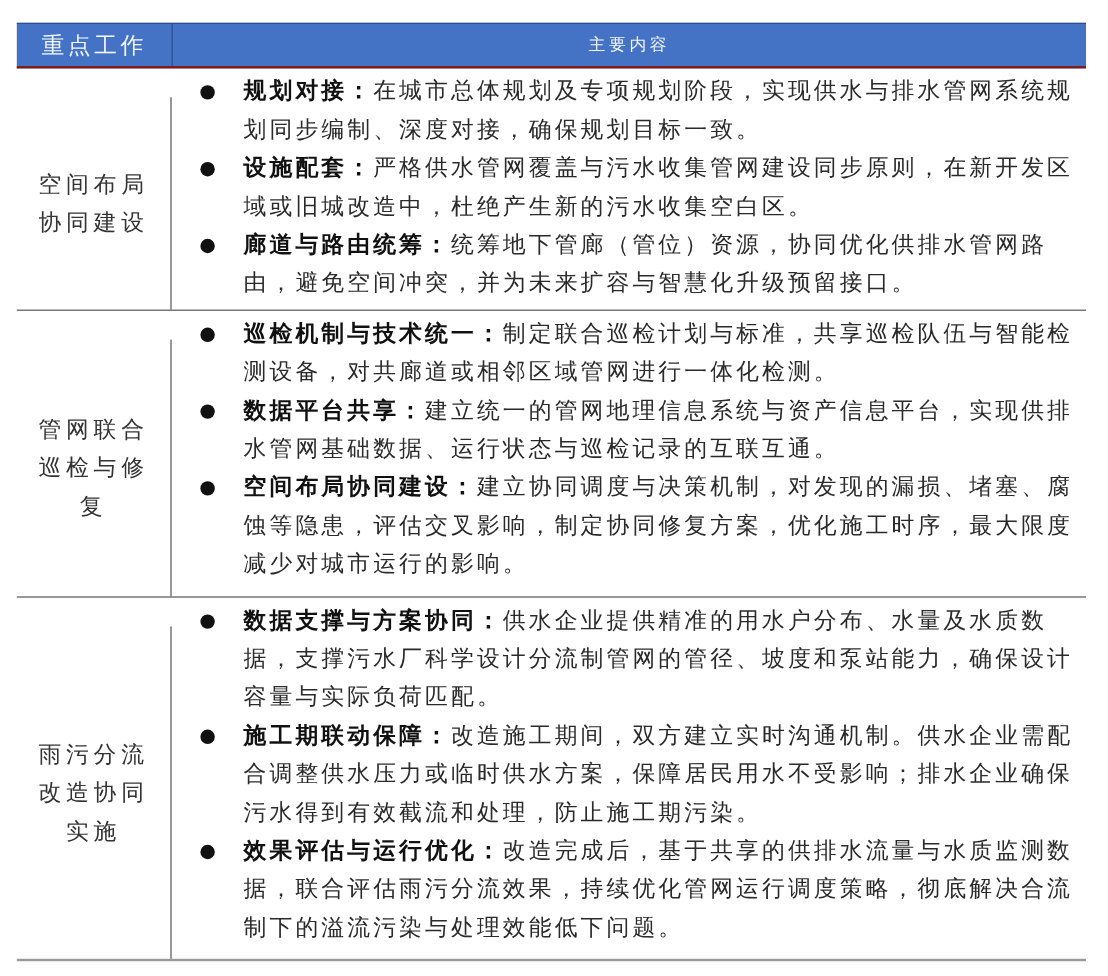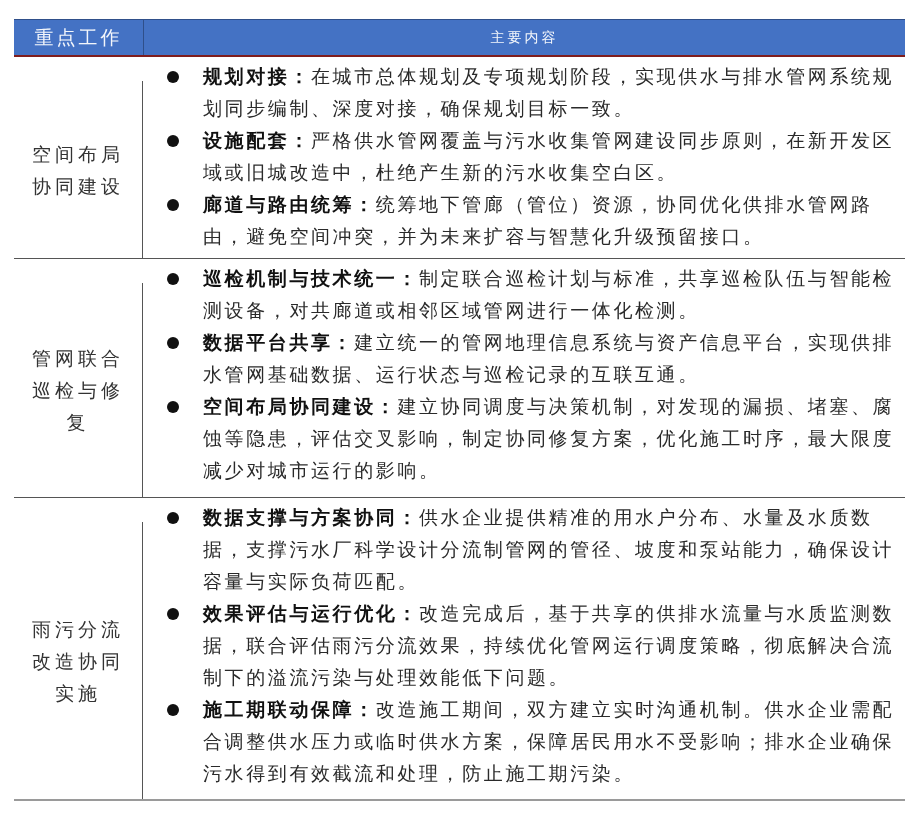--- a/index.html
+++ b/index.html
@@ -86,23 +86,23 @@
       <div class="item">
         <div class="bullet">
             <div class="dot"></div>
           </div>
         <div class="txt"><span class="bold">数据支撑与方案协同：</span><span>供水企业提供精准的用水户分布、水量及水质数据，支撑污水厂科学设计分流制管网的管径、坡度和泵站能力，确保设计容量与实际负荷匹配。</span></div>
       </div>
       <div class="item">
         <div class="bullet">
             <div class="dot"></div>
           </div>
-        <div class="txt"><span class="bold">效果评估与运行优化：</span><span>改造完成后，基于共享的供排水流量与水质监测数据，联合评估雨污分流效果，持续优化管网运行调度策略，彻底解决合流制下的溢流污染与处理效能低下问题。</span></div>
+        <div class="txt"><span class="bold">施工期联动保障：</span><span>改造施工期间，双方建立实时沟通机制。供水企业需配合调整供水压力或临时供水方案，保障居民用水不受影响；排水企业确保污水得到有效截流和处理，防止施工期污染。</span></div>
       </div>
       <div class="item">
         <div class="bullet">
             <div class="dot"></div>
           </div>
-        <div class="txt"><span class="bold">施工期联动保障：</span><span>改造施工期间，双方建立实时沟通机制。供水企业需配合调整供水压力或临时供水方案，保障居民用水不受影响；排水企业确保污水得到有效截流和处理，防止施工期污染。</span></div>
+        <div class="txt"><span class="bold">效果评估与运行优化：</span><span>改造完成后，基于共享的供排水流量与水质监测数据，联合评估雨污分流效果，持续优化管网运行调度策略，彻底解决合流制下的溢流污染与处理效能低下问题。</span></div>
       </div>
     </div>
   </div>
 </div>
 
 </body></html>

